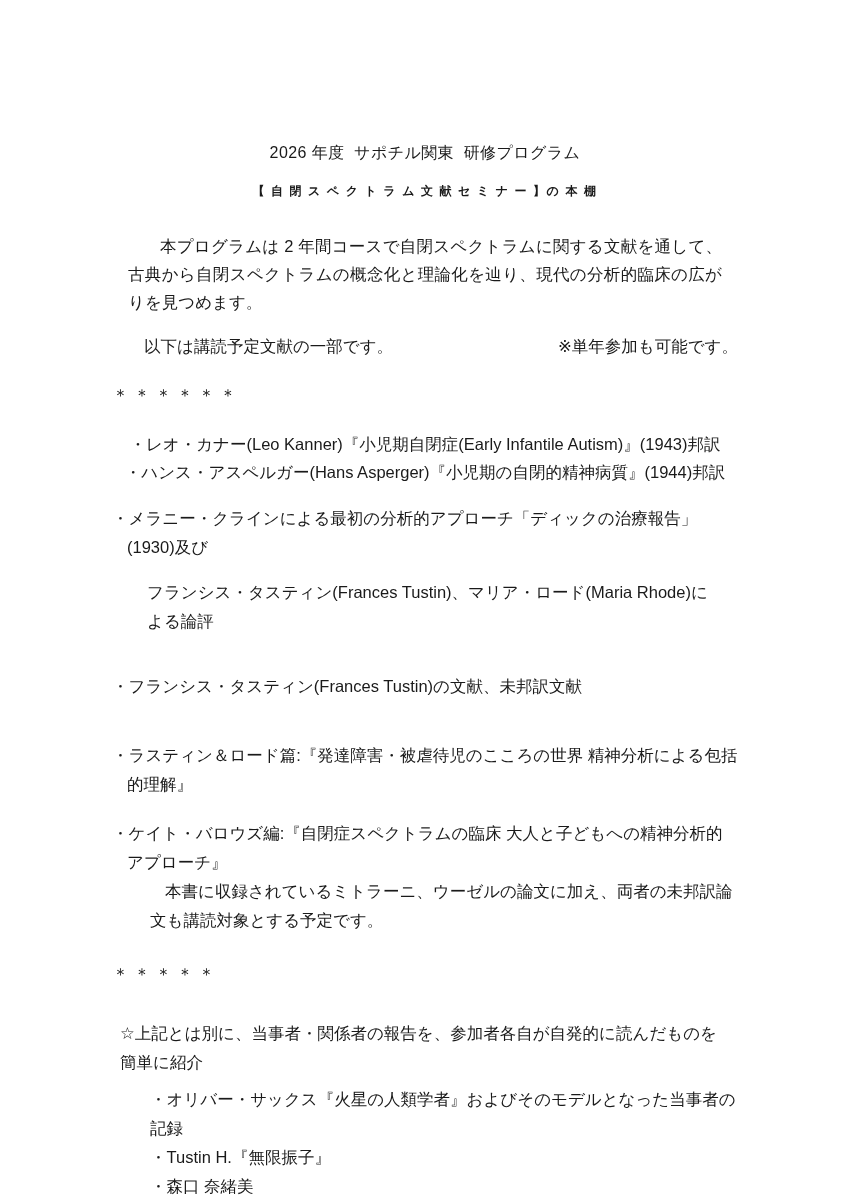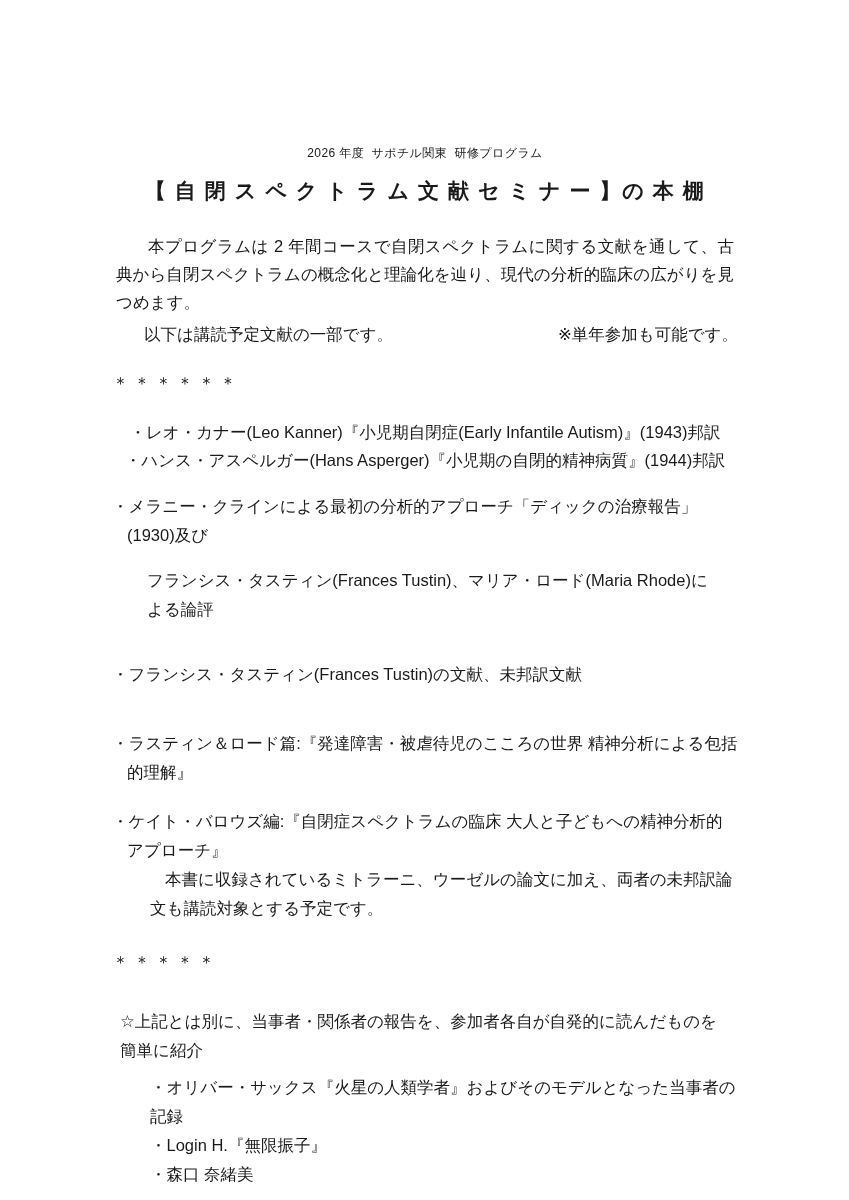--- a/index.html
+++ b/index.html
@@ -25,41 +25,41 @@
   .content {
     position: absolute;
     left: 112px;
     top: 140px;
     width: 626px;
   }
 
   
   .subtitle {
     text-align: center;
-    font-size: 12px;
+    font-size: 16px;
     line-height: 26px;
     letter-spacing: 0.4px;
     margin: 0 0 10px 0;
     white-space: pre;
   }
   .maintitle {
     text-align: center;
-    font-size: 21px;
+    font-size: 12px;
     font-weight: bold;
     line-height: 30px;
     letter-spacing: 1.6px;
     margin: 0 0 26px 0;
     white-space: pre;
   }
 
   
   .para {
     font-size: 16.5px;
     line-height: 28px;
-    margin: 4px;
+    margin: 16px;
     text-align: justify;
     text-justify: inter-character;
   }
   .para.indent {
     text-indent: 32px;
   }
   .row-split {
     display: flex;
     justify-content: space-between;
     align-items: flex-start;
@@ -181,19 +181,19 @@
     <div class="sp-26"></div>
 
     <div class="stars">＊＊＊＊＊</div>
 
     <div class="sp-22"></div>
 
     <div>
       <p class="star-line">☆上記とは別に、当事者・関係者の報告を、参加者各自が自発的に読んだものを簡単に紹介</p>
 
       <p class="sub-bullet">・オリバー・サックス『火星の人類学者』およびそのモデルとなった当事者の記録</p>
-      <p class="sub-bullet">・Login H.『無限振子』</p>
+      <p class="sub-bullet">・Tustin H.『無限振子』</p>
       <p class="sub-bullet">・森口 奈緒美</p>
 
     </div>
 
   </div>
 </div>
 
 </body></html>

